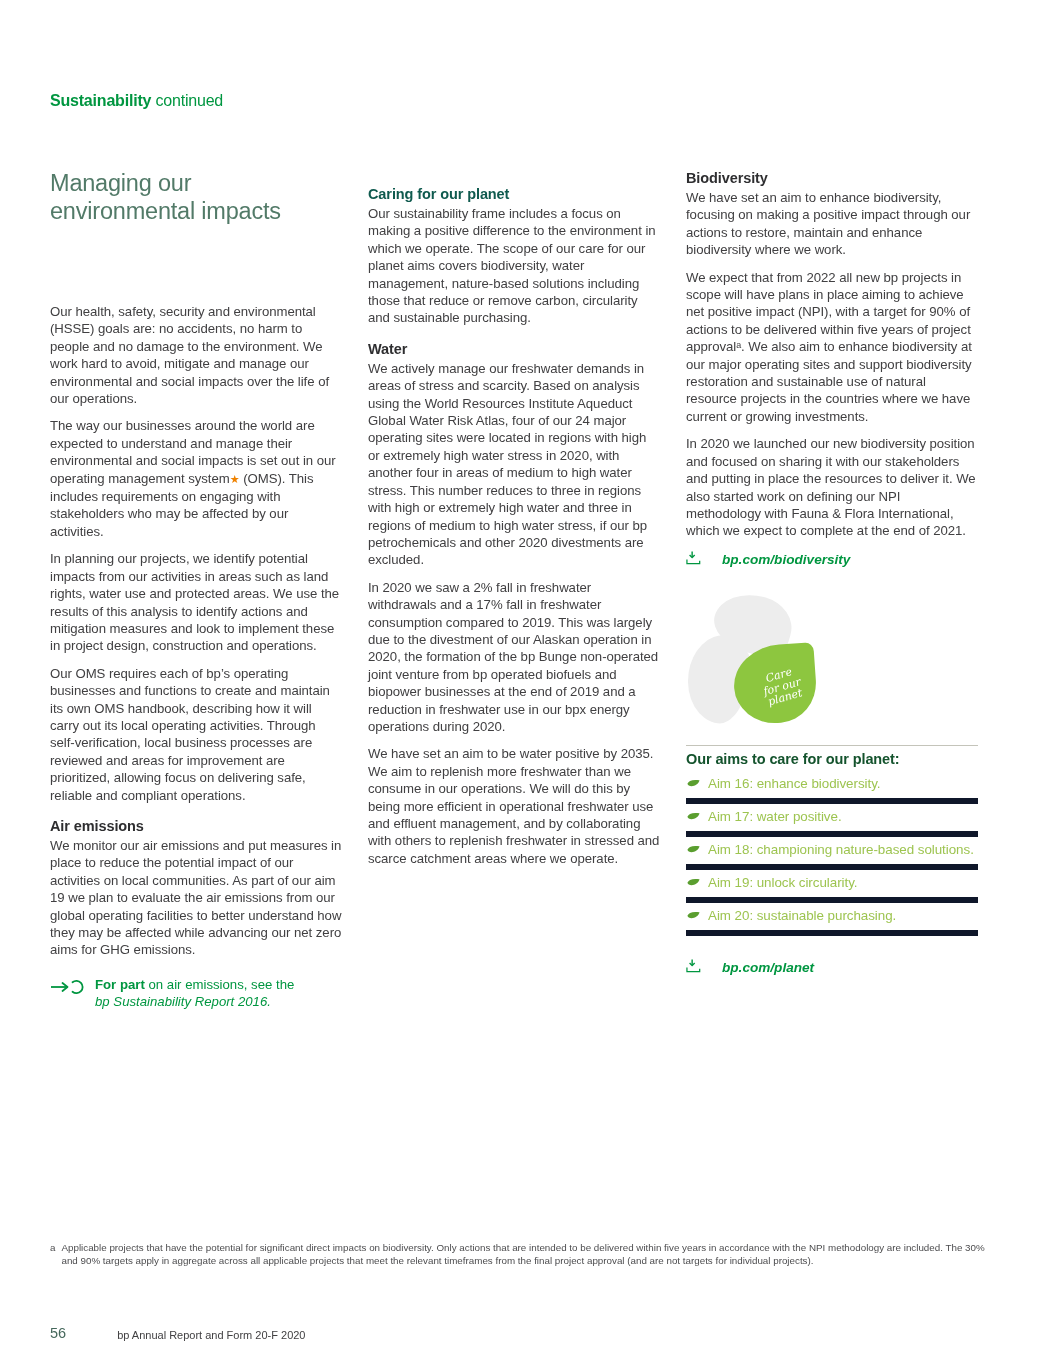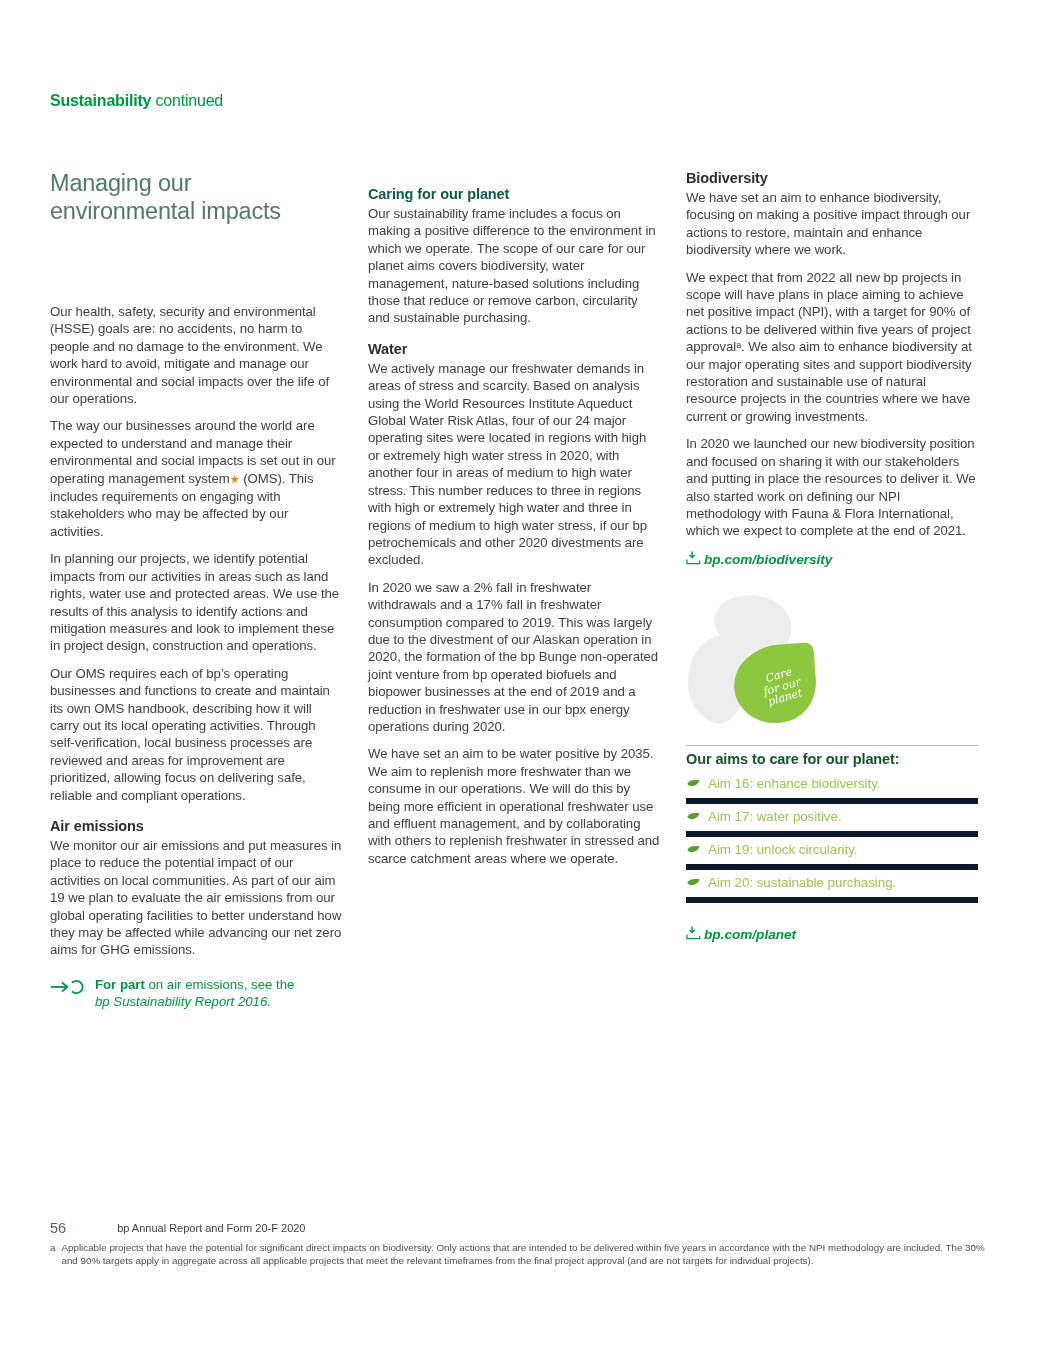--- a/index.html
+++ b/index.html
@@ -41,21 +41,21 @@
   .for-more {
     display:flex; align-items:flex-start; gap:9px;
     margin-top:17px; color:#009640;
     font-size:13.2px; line-height:17.4px;
   }
   .for-more .fm-icon { flex:0 0 auto; margin-top:1px; }
   .for-more .fm-bold { font-weight:700; }
   .for-more .fm-line2 { font-style:italic; }
 
   .dl-link {
-    display:flex; align-items:center; gap:1px;
+    display:flex; align-items:center; gap:19px;
     color:#009640; font-weight:700; font-style:italic;
     font-size:13.6px; margin:8px 0 0 0; cursor:pointer;
     text-decoration:none;
   }
   .dl-link .dl-icon { flex:0 0 auto; }
 
   
   .logo-wrap { position:relative; height:142px; margin-top:24px; }
   .blob-gray-top {
     position:absolute; left:28px; top:2px; width:78px; height:58px;
@@ -92,21 +92,21 @@
   }
   .aim-row .leaf { flex:0 0 auto; display:flex; }
   .planet-link { margin-top:22px; }
 
   .footnote {
     position:absolute; left:50px; top:1241px; width:946px;
     display:flex; gap:6px;
     font-size:9.8px; line-height:13.2px; color:#4d4d4f;
   }
   .footnote .fn-marker { flex:0 0 auto; }
-  .page-footer { position:absolute; left:50px; top:1220px; display:flex; align-items:center; }
+  .page-footer { position:absolute; left:50px; top:1325px; display:flex; align-items:flex-end; }
   .page-num { font-size:14.5px; color:#46685c; }
   .report-title { font-size:11px; color:#414042; margin-left:51px; }
 </style>
 </head>
 <body>
 
 <div class="page">
 
   <div class="doc-header">
     <span class="t-bold">Sustainability</span><span class="t-rest"> continued</span>
@@ -192,20 +192,28 @@
               </svg>
             </span>
           <span>Aim 17: water positive.</span>
         </div>
         <div class="aim-row">
           <span class="leaf">
               <svg width="13" height="9" viewBox="0 0 13 9">
                 <path d="M0.5,4.8 C1.4,1.5 6,0.2 12.5,1.3 C11.4,5.9 5.6,8.3 1.8,6.6 C1,6.2 0.6,5.6 0.5,4.8 Z" fill="#5a9e2f"></path>
               </svg>
             </span>
+          <span>Aim 18: championing nature-based solutions.</span>
+        </div>
+        <div class="aim-row">
+          <span class="leaf">
+              <svg width="13" height="9" viewBox="0 0 13 9">
+                <path d="M0.5,4.8 C1.4,1.5 6,0.2 12.5,1.3 C11.4,5.9 5.6,8.3 1.8,6.6 C1,6.2 0.6,5.6 0.5,4.8 Z" fill="#5a9e2f"></path>
+              </svg>
+            </span>
           <span>Aim 19: unlock circularity.</span>
         </div>
         <div class="aim-row">
           <span class="leaf">
               <svg width="13" height="9" viewBox="0 0 13 9">
                 <path d="M0.5,4.8 C1.4,1.5 6,0.2 12.5,1.3 C11.4,5.9 5.6,8.3 1.8,6.6 C1,6.2 0.6,5.6 0.5,4.8 Z" fill="#5a9e2f"></path>
               </svg>
             </span>
           <span>Aim 20: sustainable purchasing.</span>
         </div>

